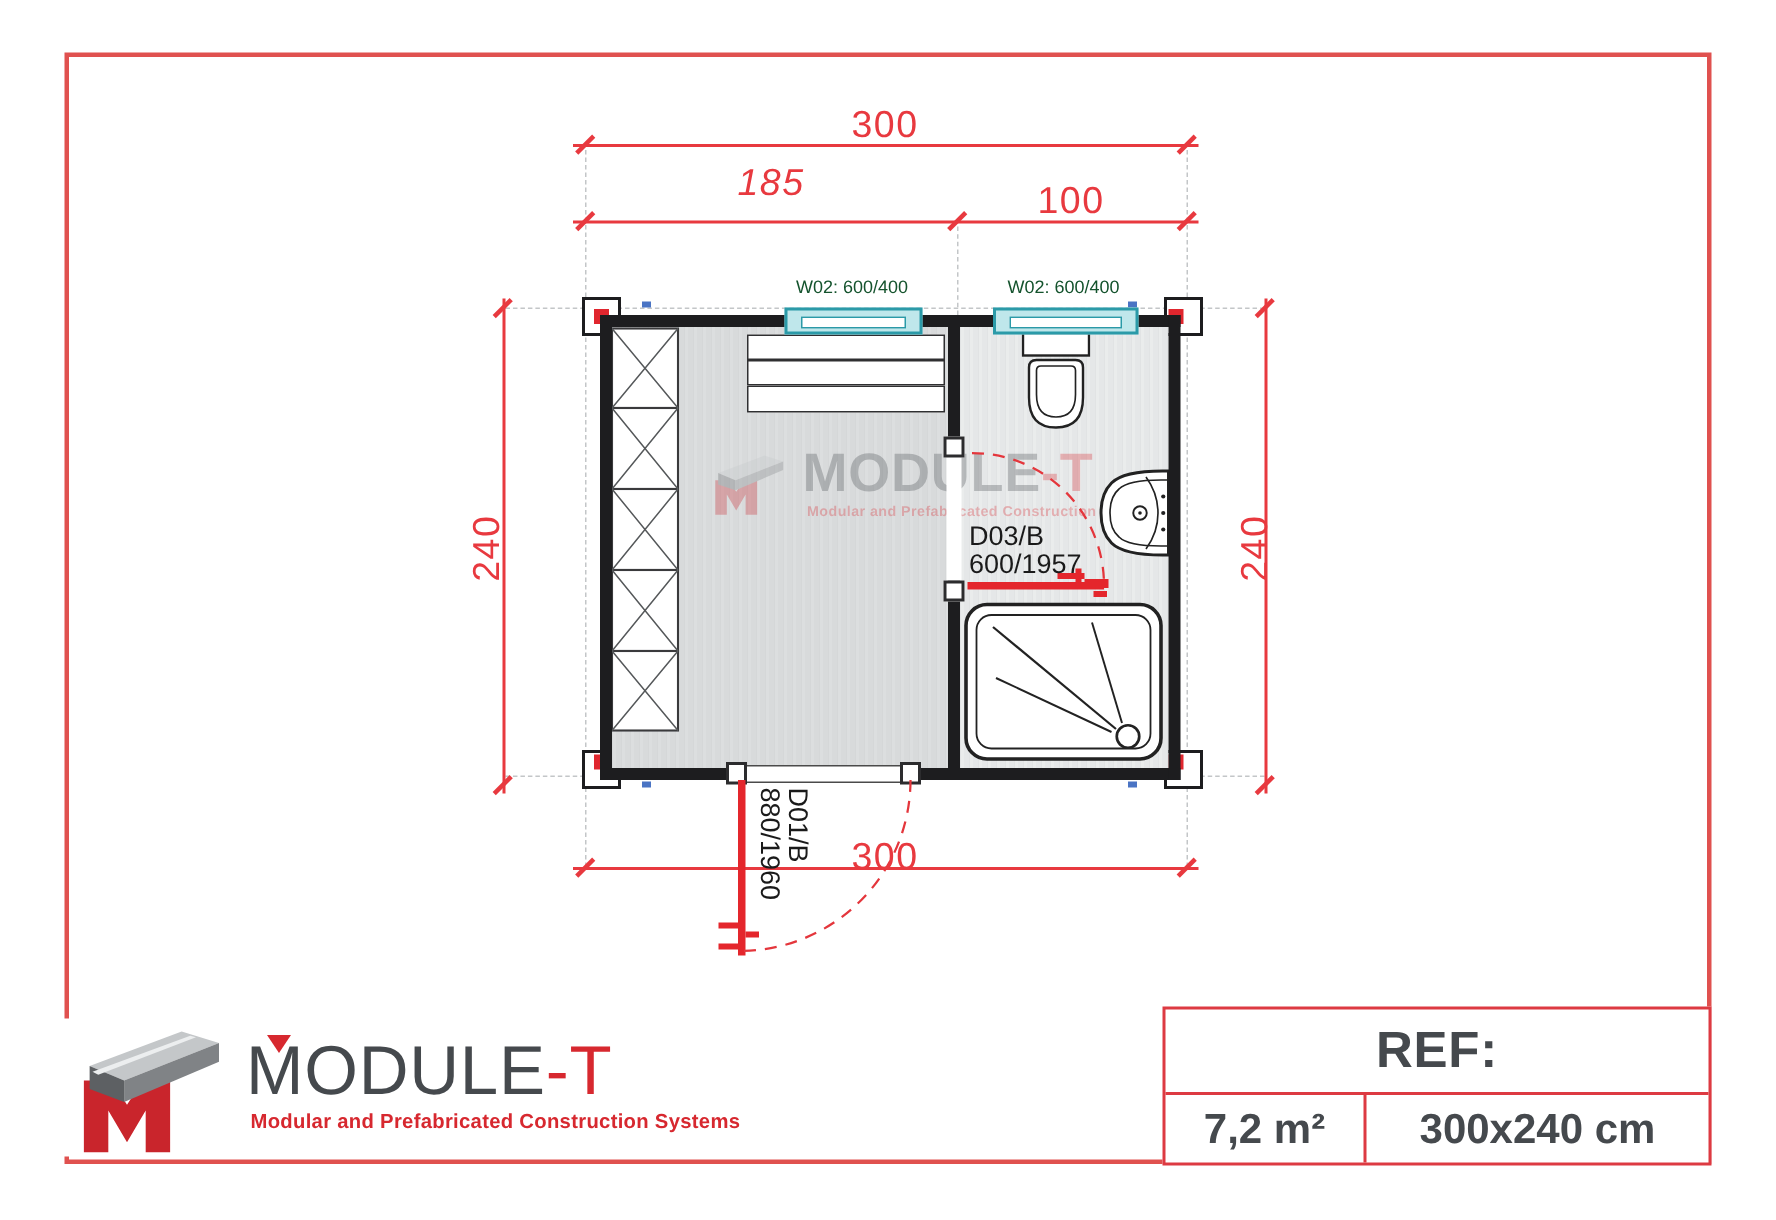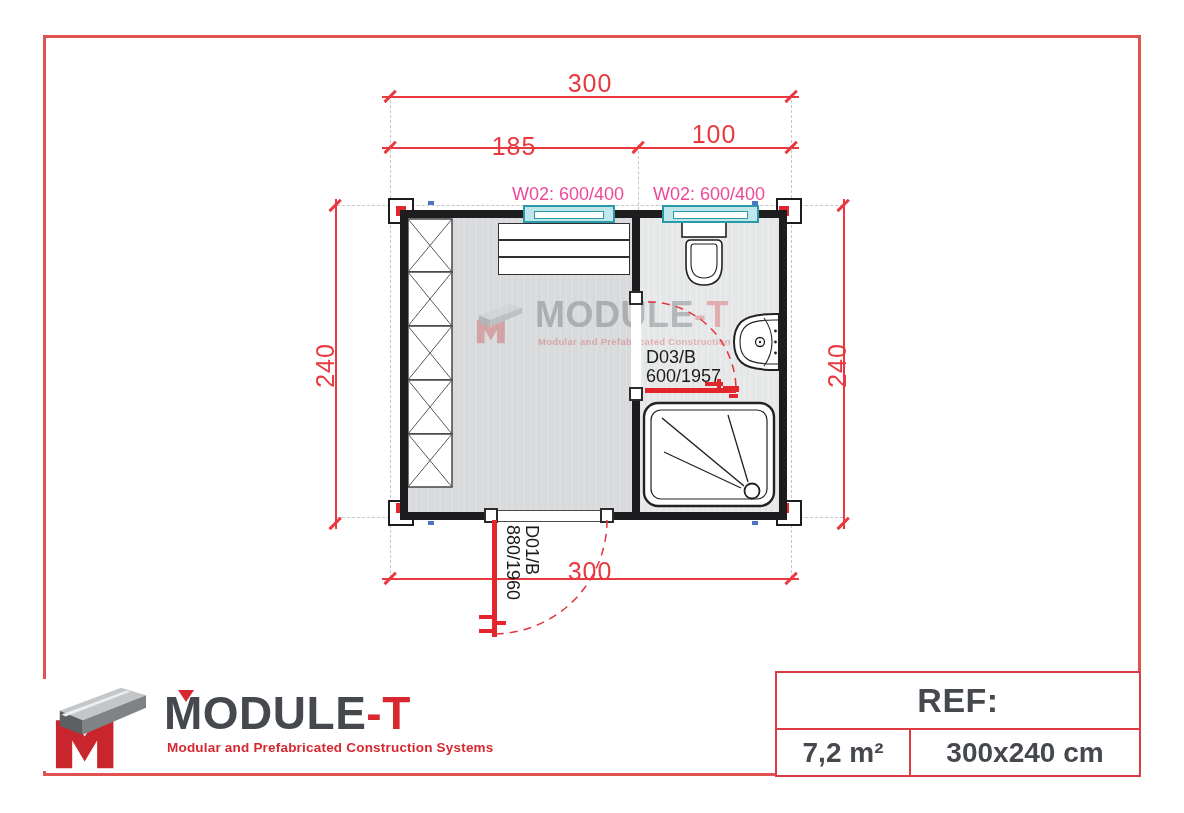--- a/index.html
+++ b/index.html
@@ -38,33 +38,33 @@
   .window-pane{position:absolute;left:9px;right:9px;top:4px;height:6px;background:#fff;border:1px solid #2b9aa8;}
 
   .fixture{z-index:6;}
   .shelf{background:#fff;border:1.5px solid #2f2f31;z-index:6;}
 
   
   .door-red{background:#e4262c;z-index:9;}
   .door-arc{z-index:9;}
 
   
-  .plan-label{color:#ec4899;font-size:18px;z-index:10;}
+  .plan-label{color:#14532d;font-size:12px;z-index:10;}
   .door-label{color:#1a1a1a;font-size:18px;line-height:18.5px;z-index:10;white-space:nowrap;}
   .rot-cw{transform:rotate(90deg);transform-origin:0 0;}
 
   
   .watermark{left:455px;top:294px;width:320px;height:60px;opacity:.3;z-index:5;}
   .wm-text{position:absolute;left:80px;top:0;font-size:36px;font-weight:800;letter-spacing:.5px;color:#474b4f;white-space:nowrap;}
   .wm-text .sfx{color:#d7282f;}
   .wm-tag{position:absolute;left:83px;top:42px;font-size:9.5px;font-weight:700;color:#d7282f;letter-spacing:.3px;white-space:nowrap;}
 
   
   .logo-block{left:46px;top:676px;width:430px;height:96px;z-index:6;}
-  .logo-word{position:absolute;left:118px;top:10px;font-size:46px;font-weight:700;letter-spacing:.5px;color:#45494d;white-space:nowrap;}
+  .logo-word{position:absolute;left:118px;top:10px;font-size:46px;font-weight:400;letter-spacing:.5px;color:#45494d;white-space:nowrap;}
   .logo-word .sfx{color:#d7282f;}
   .logo-notch{position:absolute;left:132px;top:14px;width:0;height:0;border-left:8px solid transparent;
     border-right:8px solid transparent;border-top:12px solid #d7282f;z-index:7;}
   .logo-tag{position:absolute;left:121px;top:64px;font-size:13.5px;font-weight:700;color:#d7282f;letter-spacing:.2px;white-space:nowrap;}
 
   
   .ref-panel{left:775px;top:671px;width:366px;height:106px;background:#fff;border:2px solid #dd3a42;
     box-sizing:border-box;z-index:7;display:flex;flex-direction:column;}
   .ref-top{flex:0 0 55px;border-bottom:2px solid #dd3a42;display:flex;align-items:center;justify-content:center;
     font-size:34px;font-weight:700;color:#45494d;letter-spacing:.5px;}
@@ -103,21 +103,21 @@
 
   <div class="abs dim-v" style="left:843px;top:199px;height:330px;"></div>
   <div class="abs tick" style="left:835px;top:204px;"></div>
   <div class="abs tick" style="left:835px;top:522px;"></div>
 
   <div class="abs dim-h" style="left:382px;top:578px;width:417px;"></div>
   <div class="abs tick" style="left:382px;top:577px;"></div>
   <div class="abs tick" style="left:783px;top:577px;"></div>
 
   <div class="abs dim-label" style="left:540px;top:69px;width:100px;">300</div>
-  <div class="abs dim-label" style="left:464px;top:132px;width:100px;">185</div>
+  <div class="abs dim-label" style="left:464px;top:108px;width:100px;font-style:italic;">185</div>
   <div class="abs dim-label" style="left:664px;top:120px;width:100px;">100</div>
   <div class="abs dim-label dim-label-v" style="left:285px;top:351px;width:80px;">240</div>
   <div class="abs dim-label dim-label-v" style="left:797px;top:351px;width:80px;">240</div>
   <div class="abs dim-label" style="left:540px;top:557px;width:100px;">300</div>
 
   <div class="abs post" style="left:388px;top:198px;"></div>
   <div class="abs post" style="left:776px;top:198px;"></div>
   <div class="abs post" style="left:388px;top:500px;"></div>
   <div class="abs post" style="left:776px;top:500px;"></div>
 

